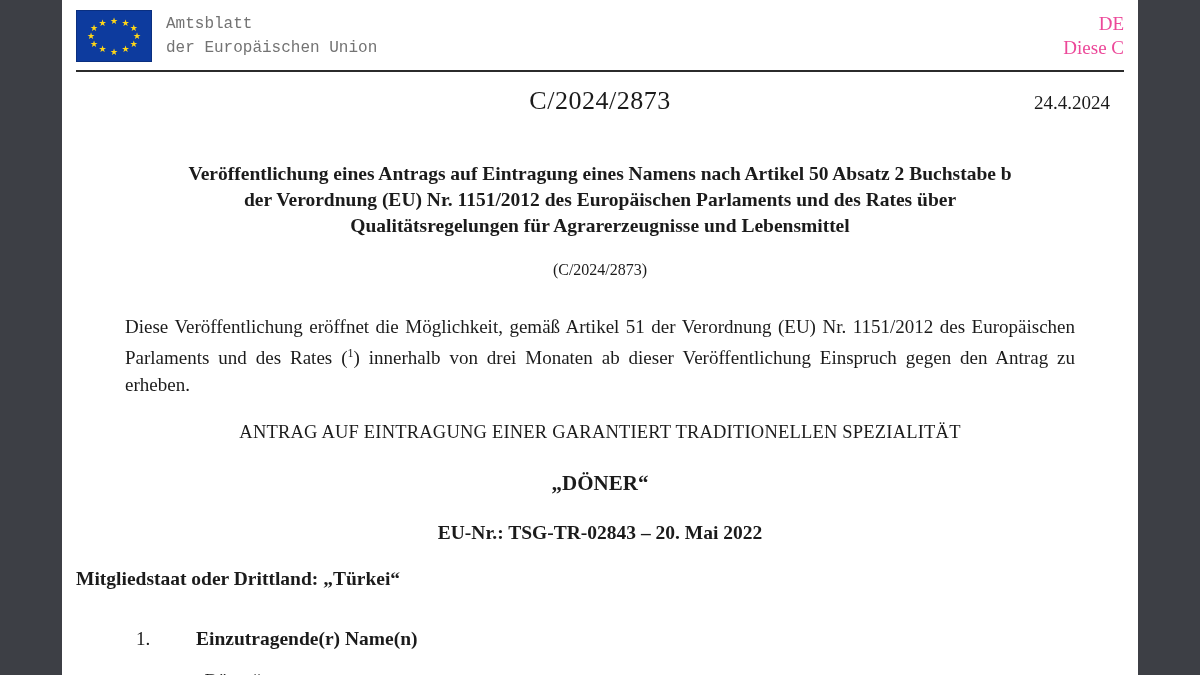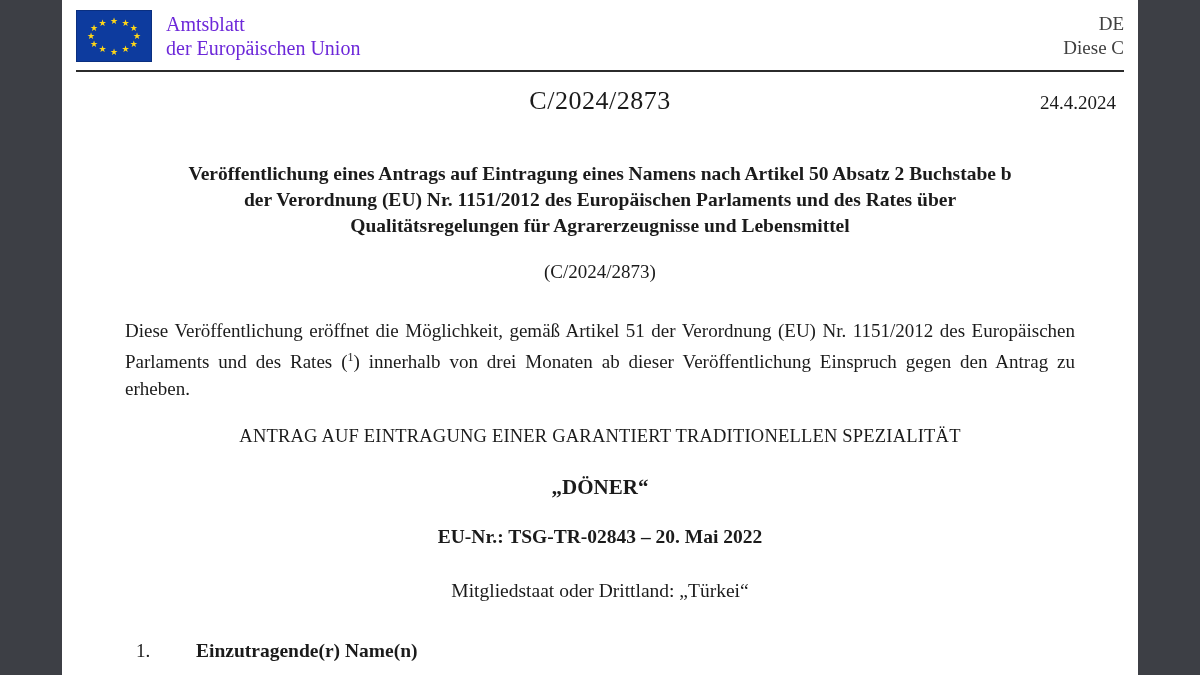--- a/index.html
+++ b/index.html
@@ -63,31 +63,31 @@
     border: 1px solid #0a2f80;
   }
   .eu-flag .star {
     position: absolute;
     color: #ffd617;
     font-size: 9px;
     line-height: 9px;
     transform: translate(-50%, -50%);
   }
   .journal-title {
-    font-family: Liberation Serif, serif;
-    font-size: 20px;
+    font-family: Liberation Mono, monospace;
+    font-size: 16px;
     line-height: 24px;
-    color: #6d28d9;
+    color: #737373;
   }
   .masthead-right {
     text-align: right;
     font-family: "Liberation Serif", serif;
     font-size: 19px;
     line-height: 24px;
-    color: #404040;
+    color: #ec4899;
     padding-top: 2px;
   }
   .rule {
     border-top: 2px solid #2b2b2b;
     margin: 8px 0 0 0;
   }
 
   
   .docrow {
     position: relative;
@@ -96,38 +96,38 @@
     font-family: Liberation Serif, serif;
   }
   .docnum {
     text-align: center;
     font-size: 26px;
     letter-spacing: 0.5px;
     color: #1b1b1b;
   }
   .docdate {
     position: absolute;
-    right: 8px;
+    right: 14px;
     top: 6px;
     font-size: 19px;
     color: #1b1b1b;
   }
 
   
   .main-heading {
     margin: 35px auto 0 auto;
     width: 880px;
     text-align: center;
     font-weight: bold;
     font-size: 19.5px;
     line-height: 26px;
   }
   .sub-ref {
     text-align: center;
-    font-size: 19px;
+    font-size: 16px;
     margin-top: 22px;
   }
 
   .para {
     margin: 34px auto 0 auto;
     width: 950px;
     text-align: justify;
     font-size: 19px;
     line-height: 27px;
   }
@@ -148,23 +148,23 @@
     font-weight: bold;
     font-size: 21px;
   }
   .eu-nr {
     text-align: center;
     margin-top: 26px;
     font-weight: bold;
     font-size: 19.5px;
   }
   .member-state {
-    text-align: center;
-    margin-top: 32px;
-    font-weight: normal;
+    text-align: left;
+    margin-top: 24px;
+    font-weight: bold;
     font-size: 19.5px;
   }
 
   
   .section {
     margin-top: 38px;
     position: relative;
     padding-left: 60px;
   }
   .section-num {

